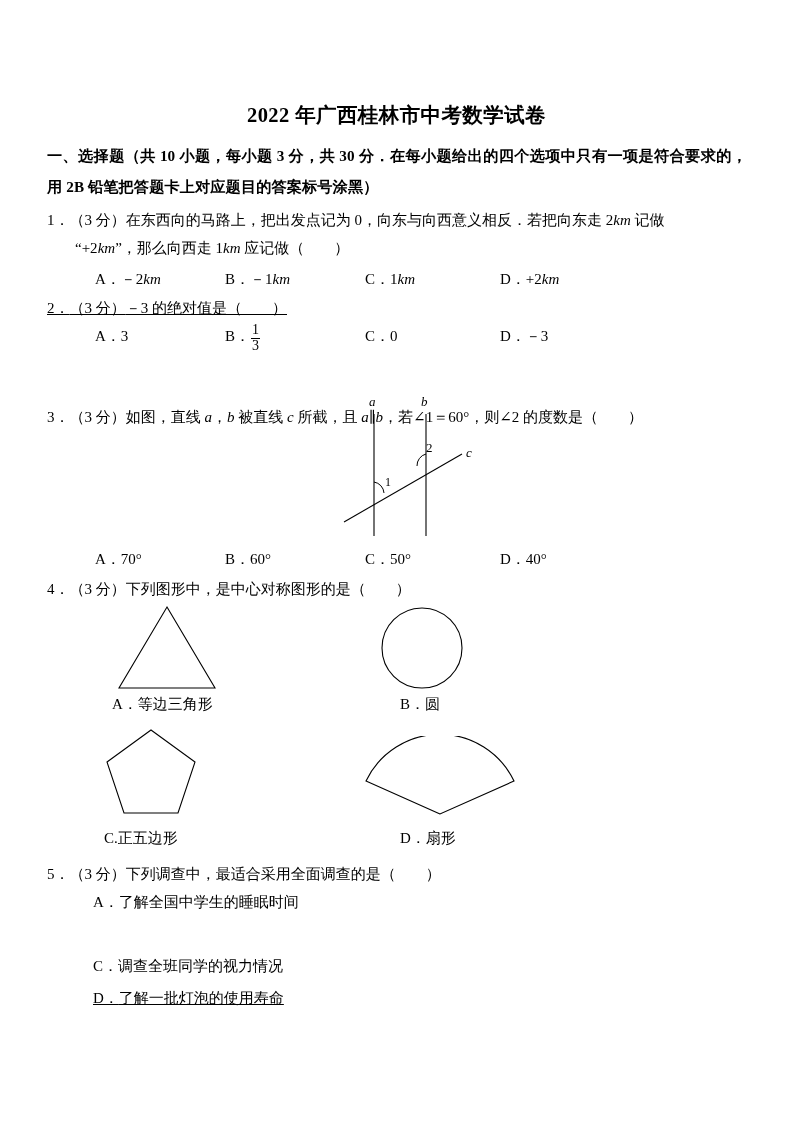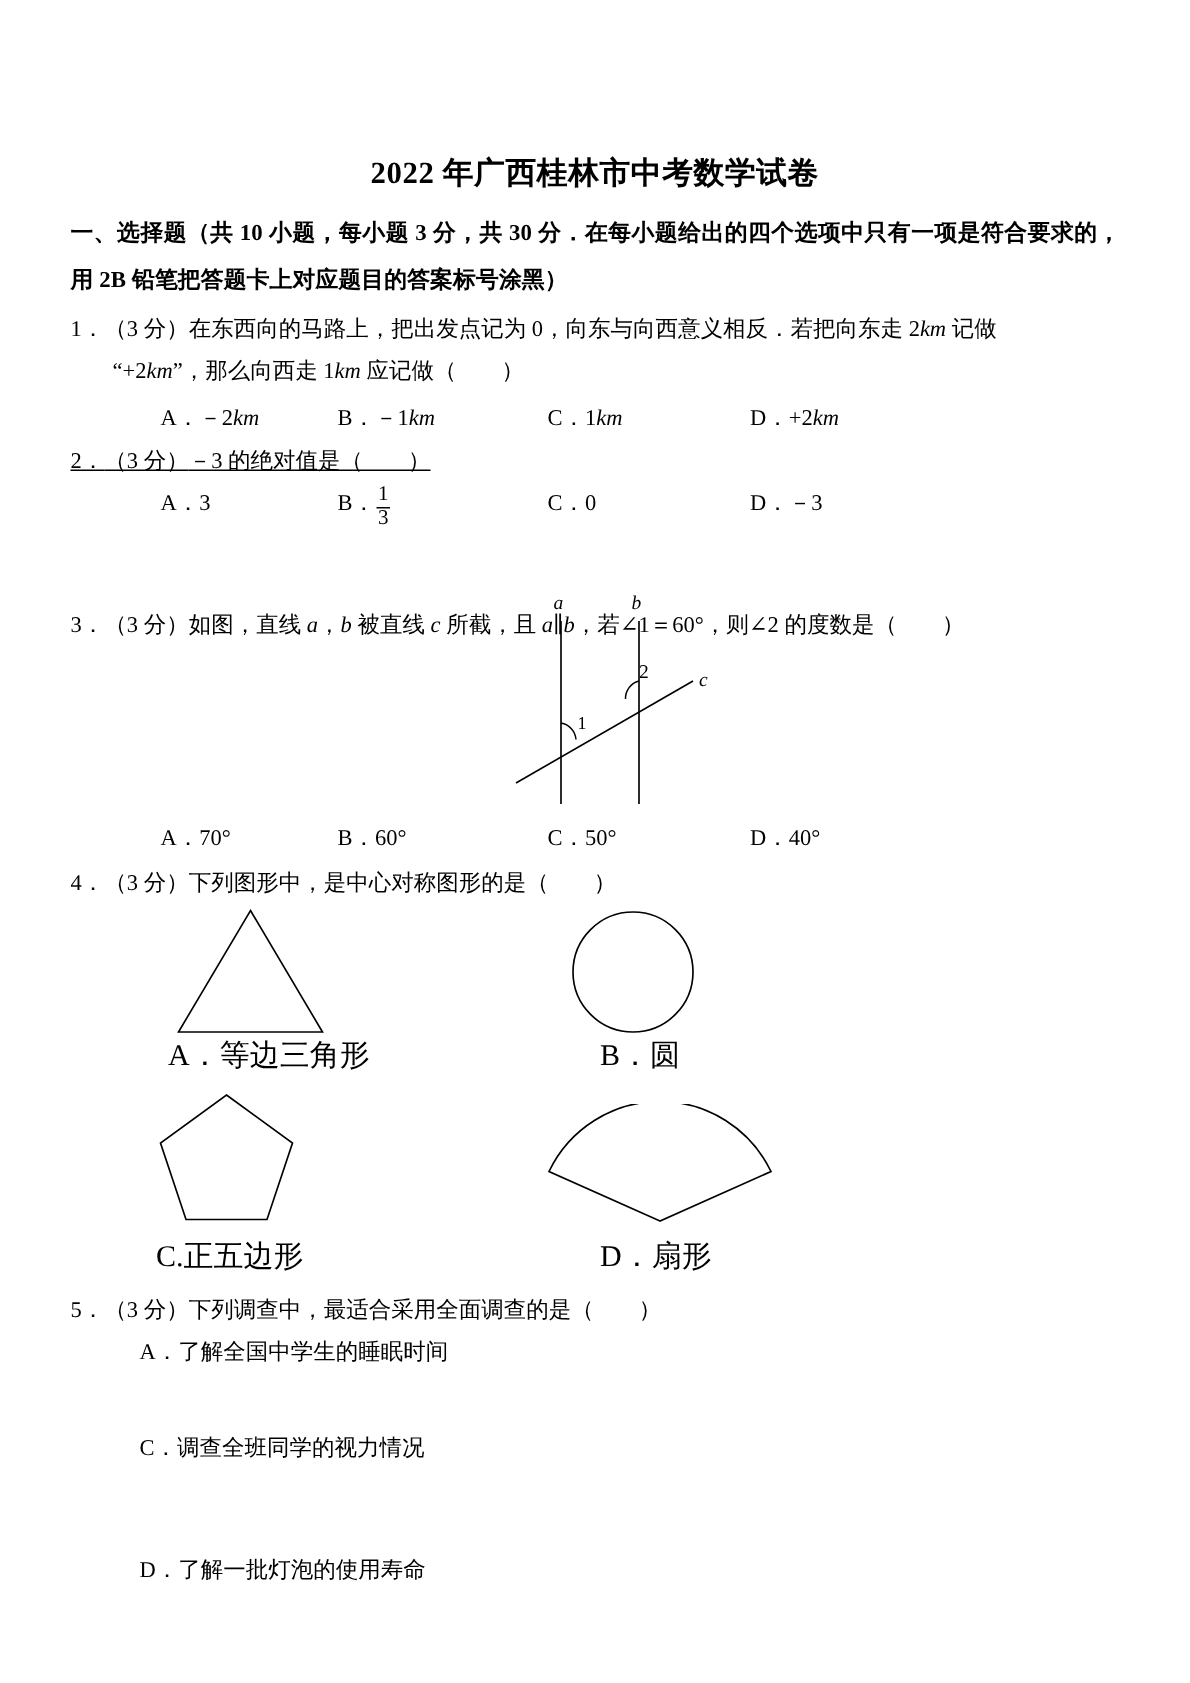--- a/index.html
+++ b/index.html
@@ -72,21 +72,21 @@
     width: 700px;
     height: 28px;
     font-size: 15px;
     line-height: 28px;
   }
   .opt {
     position: absolute;
     top: 0;
     white-space: nowrap;
   }
-  .opt.c1 { left: 60px; }
+  .opt.c1 { left: 48px; }
   .opt.c2 { left: 178px; }
   .opt.c3 { left: 318px; }
   .opt.c4 { left: 453px; }
 
   
   .frac {
     display: inline-block;
     vertical-align: -0.55em;
     text-align: center;
     font-size: 14px;
@@ -99,21 +99,21 @@
   .frac .den { display: block; padding: 0 2px; }
 
   
   .fig {
     position: absolute;
   }
   .fig svg { display: block; }
 
   .shape-label {
     position: absolute;
-    font-size: 20px;
+    font-size: 15px;
     line-height: 20px;
     white-space: nowrap;
   }
 
   
   .vopt {
     position: absolute;
     left: 93px;
     font-size: 15px;
     line-height: 28px;
@@ -218,17 +218,17 @@
 
   <div class="q-stem" style="top:860px;">
     <span>5．</span><span>（3 分）</span><span>下列调查中，最适合采用全面调查的是（　　）</span>
   </div>
   <div class="vopt" style="top:888px;">
     <span>A．</span><span>了解全国中学生的睡眠时间</span>
   </div>
   <div class="vopt" style="top:952px;">
     <span>C．</span><span>调查全班同学的视力情况</span>
   </div>
-  <div class="vopt" style="top:1033px;">
+  <div class="vopt" style="top:984px;text-decoration:underline;">
     <span>D．</span><span>了解一批灯泡的使用寿命</span>
   </div>
 
 </div>
 
 </body></html>

